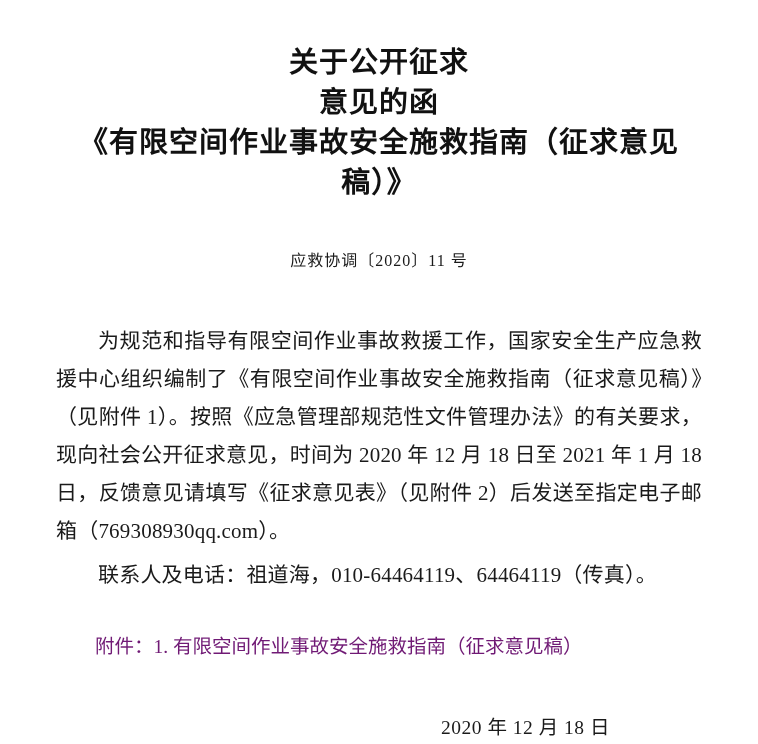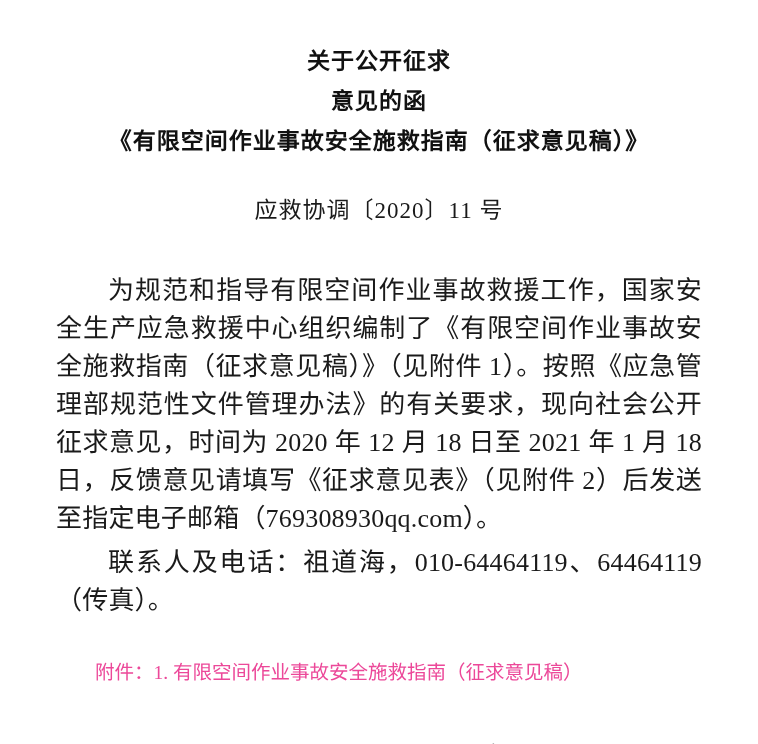--- a/index.html
+++ b/index.html
@@ -19,55 +19,55 @@
     width: 758px;
     height: 744px;
     box-sizing: border-box;
     padding: 28px 56px 0 56px;
   }
   .title-block {
     text-align: center;
     margin-top: 14px;
   }
   .title-line {
-    font-size: 23px;
+    font-size: 29px;
     font-weight: bold;
     line-height: 40px;
     letter-spacing: 1px;
     color: #111111;
   }
   .doc-number {
     text-align: center;
-    font-size: 23px;
+    font-size: 16px;
     line-height: 30px;
-    margin-top: 34px;
+    margin-top: 44px;
     letter-spacing: 1px;
     color: #1a1a1a;
   }
   .body-block {
     margin-top: 46px;
   }
   p.para {
-    font-size: 26px;
+    font-size: 21px;
     line-height: 38px;
     text-align: justify;
     text-justify: inter-ideograph;
     margin: 0 0 4px 0;
     text-indent: 2em;
     letter-spacing: 0.2px;
     color: #1a1a1a;
   }
   p.contact {
     margin-top: 6px;
   }
   .attachments {
     margin-top: 34px;
     font-size: 19.5px;
     line-height: 38px;
-    color: #ec4899;
+    color: #701a75;
   }
   .attach-first {
     text-indent: 2em;
   }
   .attach-second {
     padding-left: 6.2em;
   }
   .signature {
     margin-top: 44px;
     text-align: right;

